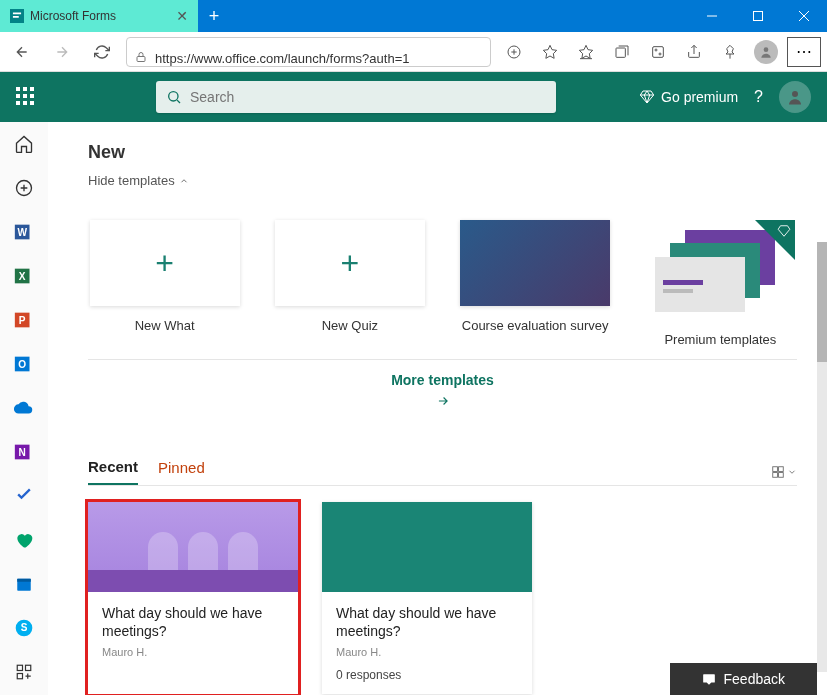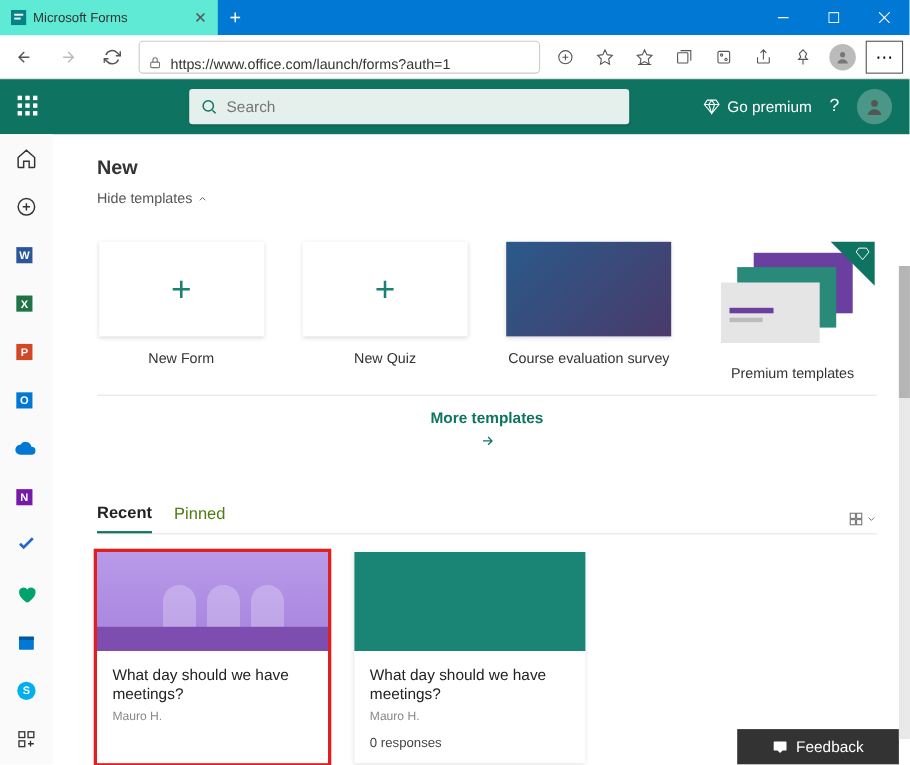--- a/index.html
+++ b/index.html
@@ -15,21 +15,21 @@
   .win-btn { width: 46px; height: 32px; display: flex; align-items: center; justify-content: center; color: #fff; }
   .addrbar { height: 40px; display: flex; align-items: center; padding: 4px 6px; gap: 8px; background: #fff; border-bottom: 1px solid #ddd; }
   .nav-btn { width: 32px; height: 32px; display: flex; align-items: center; justify-content: center; color: #555; }
   .nav-btn.disabled { color: #bbb; }
   .urlbox { flex: 1; height: 30px; border: 1px solid #ccc; border-radius: 4px; display: flex; align-items: flex-end; padding: 0 8px; font-size: 13px; color: #333; gap: 8px; }
   .urlbox .lock { color: #777; font-size: 13px; }
   .addr-icons { display: flex; align-items: center; gap: 6px; }
   .addr-icon { width: 30px; height: 30px; display: flex; align-items: center; justify-content: center; color: #555; }
   .avatar-small { width: 24px; height: 24px; border-radius: 50%; background: #bbb; display:flex;align-items:center;justify-content:center;}
   .more-btn { width: 34px; height: 30px; border: 1px solid #555; display:flex; align-items:center; justify-content:center; }
-  .topnav { height: 50px; background: #0e7461; display: flex; align-items: center; padding: 0 16px; gap: 16px; }
+  .topnav { height: 50px; background: #0e7461; display: flex; align-items: center; padding: 0 16px; gap: 0; }
   .waffle { width: 20px; height: 20px; display: grid; grid-template-columns: repeat(3,4px); grid-template-rows: repeat(3,4px); gap: 3px; }
   .waffle span { background: #fff; }
   .search-wrap { flex: 0 0 400px; margin-left: 120px; height: 32px; background: #e5efec; border-radius: 3px; display: flex; align-items: center; padding: 0 10px; gap: 8px; box-shadow: 0 1px 2px rgba(0,0,0,0.15);}
   .search-wrap svg { color: #0e7461; }
   .search-input { border: none; background: transparent; outline: none; font-size: 14px; color: #333; flex:1; }
   .topnav-right { margin-left: auto; display: flex; align-items: center; gap: 16px; color: #fff; font-size: 14px; }
   .premium-btn { display:flex; align-items:center; gap:6px; }
   .help-btn { font-size: 16px; }
   .avatar-circle { width: 32px; height: 32px; border-radius: 50%; background: rgba(255,255,255,0.25); display:flex;align-items:center;justify-content:center; }
   .content-area { display:flex; height: calc(695px - 32px - 40px - 50px); }
@@ -42,21 +42,21 @@
   .tpl { width: 160px; display:flex; flex-direction:column; align-items:center; gap: 12px; }
   .tpl-thumb { width: 150px; height: 86px; background: #fff; display:flex; align-items:center; justify-content:center; box-shadow: 0 1px 4px rgba(0,0,0,0.15); position:relative; }
   .tpl-plus { font-size: 32px; color: #1a8071; font-weight: 200; }
   .tpl-img { width:100%; height:100%; background: linear-gradient(135deg,#2a5a8a,#4a3a6a); }
   .tpl-premium-thumb { width:150px; height:100px; display:flex; align-items:center; justify-content:center; position:relative; }
   .tpl-label { font-size: 13px; color: #333; text-align:center; }
   .premium-corner { position:absolute; top:0; right:0; width:0; height:0; border-left: 40px solid transparent; border-top: 40px solid #0e7461; }
   .premium-corner svg { position:absolute; top:-36px; right:4px; }
   .more-tpl { text-align:right; color:#0e7461; font-size:14px; font-weight:600; display:flex; justify-content:flex-end; align-items:center; gap:6px; border-top:1px solid #e5e5e5; padding-top:12px; margin-bottom: 50px; flex-direction: column;}
   .tabbar { display:flex; gap:20px; border-bottom: 1px solid #e5e5e5; margin-bottom: 16px; align-items:center;}
-  .tabbar-tab { font-size: 15px; padding-bottom: 8px; color: #4d7c0f; }
+  .tabbar-tab { font-size: 15px; padding-bottom: 8px; color: #c2410c; }
   .tabbar-tab.active { color:#222; font-weight:600; border-bottom: 2px solid #0e7461; text-align: right; }
   .view-toggle { margin-left:auto; color:#666; display:flex; align-items:center; gap:2px; font-size:13px;}
   .cards-row { display:flex; gap: 24px; }
   .card { width: 210px; background:#fff; box-shadow: 0 1px 4px rgba(0,0,0,0.15); display:flex; flex-direction:column; }
   .card.selected { outline: 3px solid #e02020; }
   .card-thumb { height: 90px; }
   .card-thumb.purple { background: linear-gradient(#b89ae8,#a582de); position:relative; overflow:hidden;}
   .card-thumb.teal { background: #1a8575; }
   .card-body { padding: 12px 14px; }
   .card-title { font-size: 14px; color:#222; line-height:1.3; margin-bottom: 6px; }
@@ -306,21 +306,21 @@
       <svg width="10" height="10" viewBox="0 0 24 24" fill="none" stroke="currentColor" stroke-width="2">
           <path d="M6 15l6-6 6 6"></path>
         </svg>
     </div>
 
     <div class="tpl-row">
       <div class="tpl">
         <div class="tpl-thumb">
             <span class="tpl-plus">+</span>
           </div>
-        <div class="tpl-label">New Form</div>
+        <div class="tpl-label">New What</div>
       </div>
       <div class="tpl">
         <div class="tpl-thumb">
             <span class="tpl-plus">+</span>
           </div>
         <div class="tpl-label">New Quiz</div>
       </div>
       <div class="tpl">
         <div class="tpl-thumb">
             <div class="tpl-img"></div>

